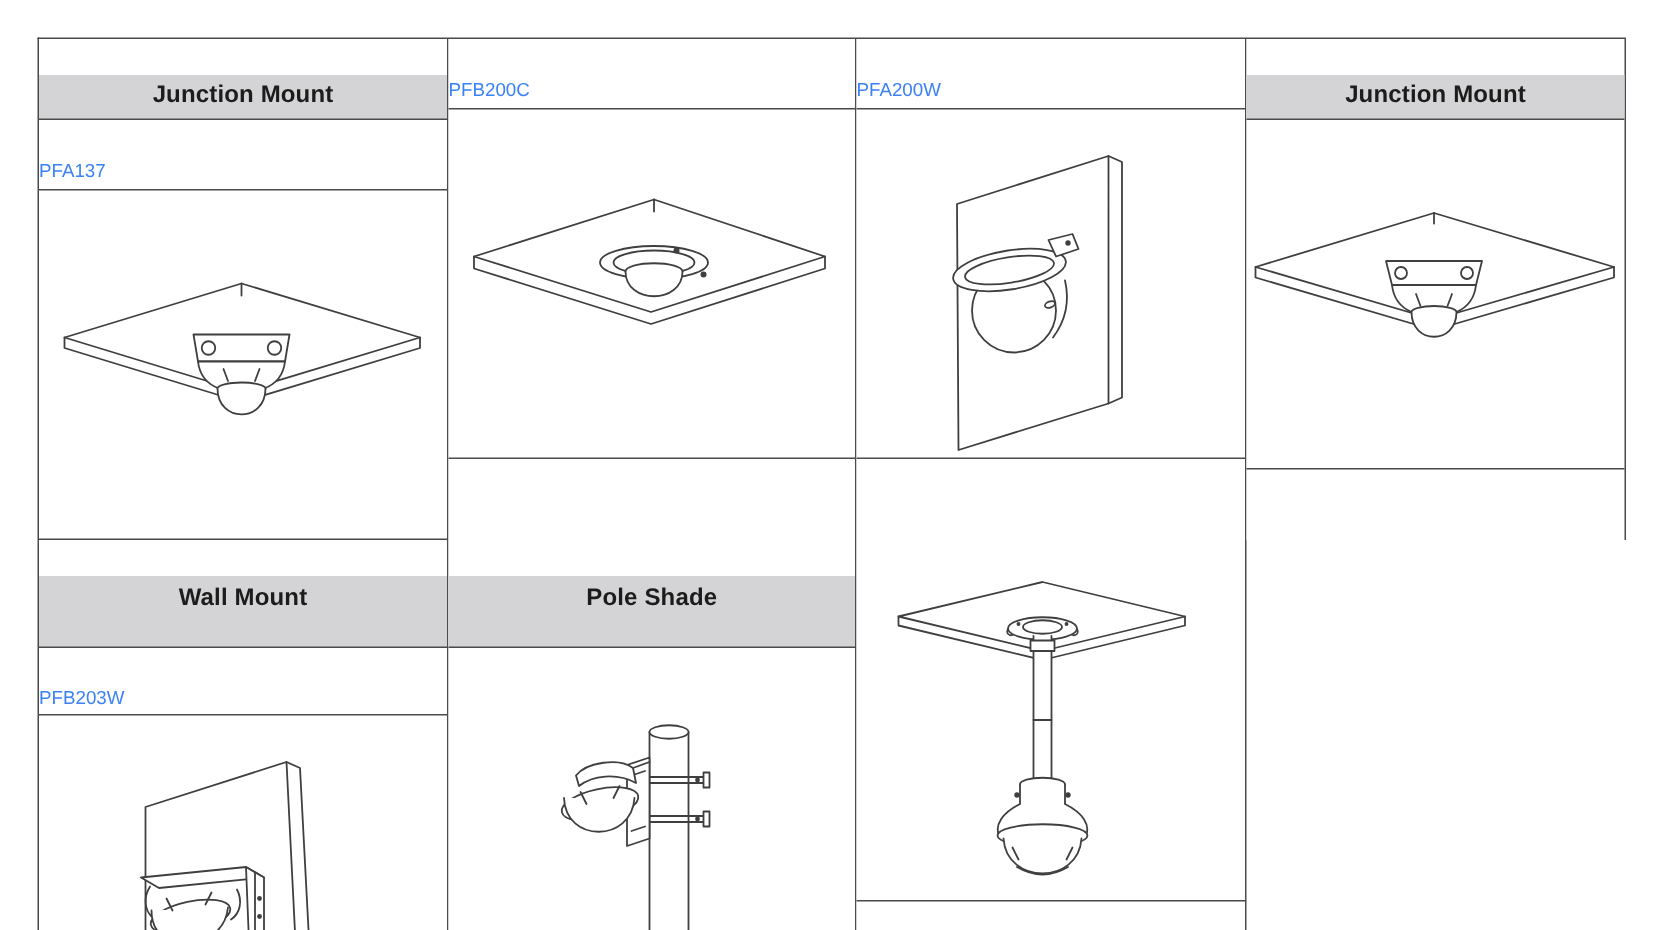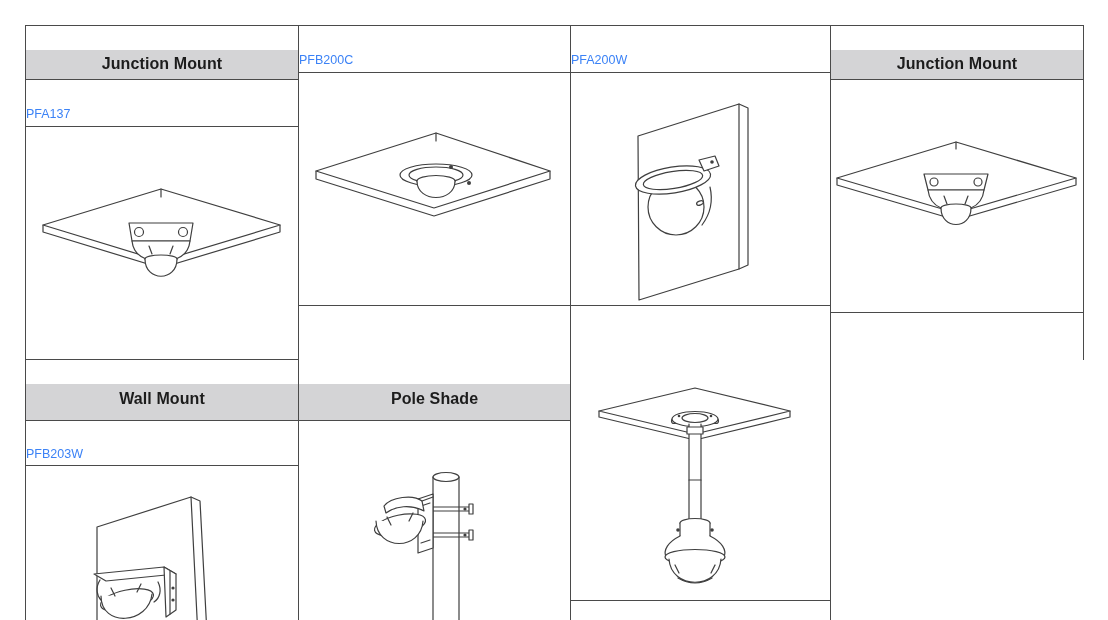--- a/index.html
+++ b/index.html
@@ -22,21 +22,21 @@
     width:805px;
   }
   .cell{display:flex;flex-direction:column;border-right:1px solid var(--bc,#4a4a4a);background:#fff;}
   .cell>div{box-sizing:border-box;margin-top:24px;}
   .c-title{
     height:30px;line-height:28px;text-align:center;
     background:var(--bg_header,#d4d4d6);
     border-bottom:1px solid var(--bc,#4a4a4a);
     font-weight:bold;font-size:16px;letter-spacing:0.1px;
   }
-  .sec-bot .c-title{height:37px;line-height:30px;}
+  .sec-bot .c-title{height:48px;line-height:30px;}
   .c-model{
     height:23px;line-height:21px;text-align:left;
     border-bottom:1px solid var(--bc,#4a4a4a);
     font-weight:normal;font-size:12.5px;color:#3b82f6;
   }
   .sec-bot .c-model{height:21px;line-height:19px;}
   .c-fig{
     height:209px;border-bottom:1px solid var(--bc,#4a4a4a);
     display:flex;align-items:center;justify-content:center;overflow:hidden;
   }

